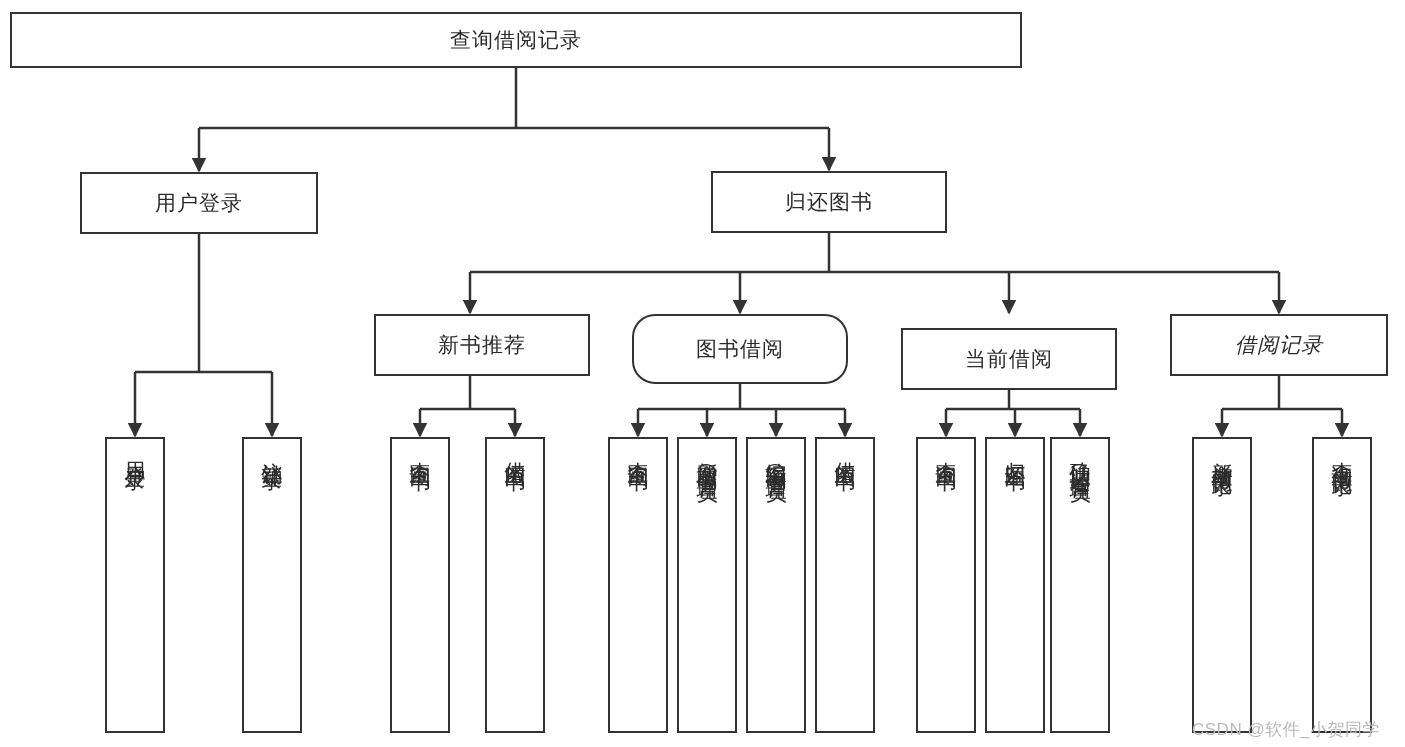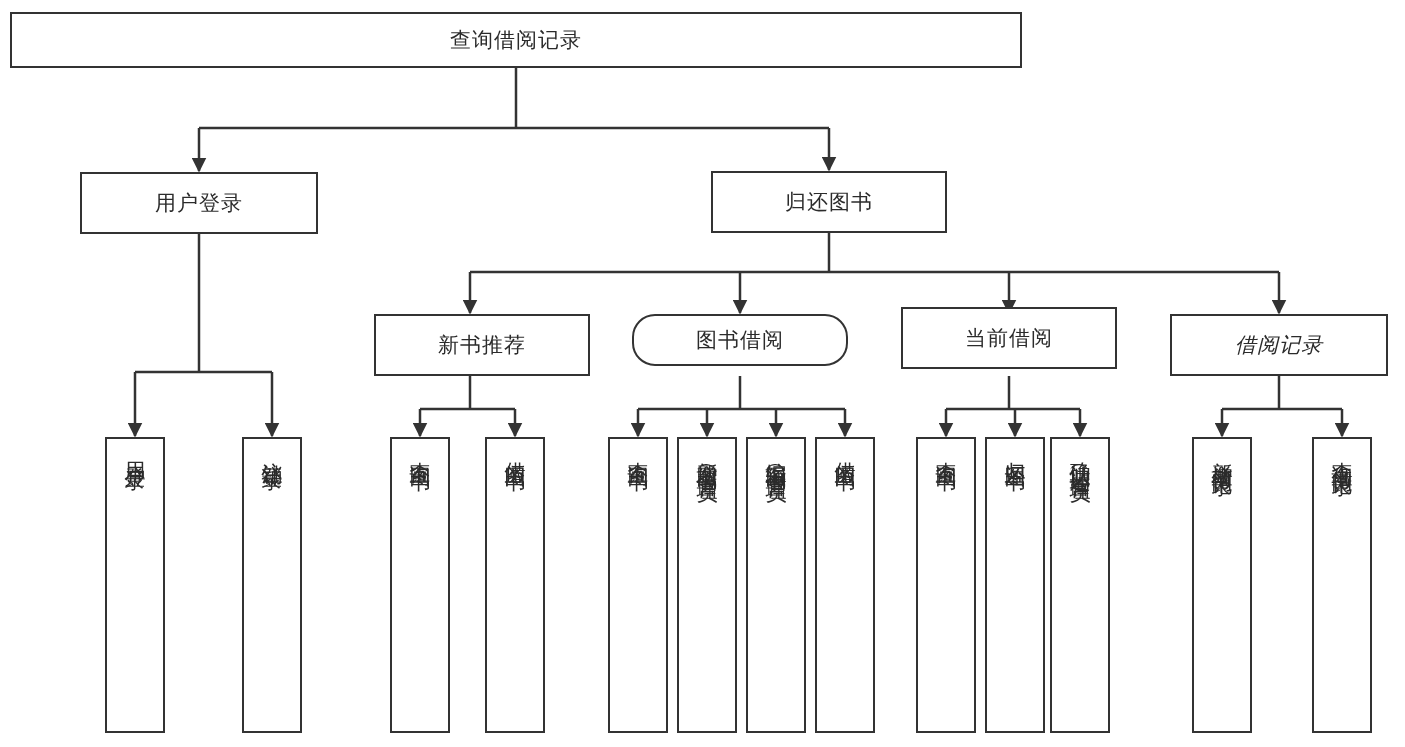--- a/index.html
+++ b/index.html
@@ -115,24 +115,24 @@
       </div>
       <div class="node horizontal" style="left: 80px; top: 172px; width: 238px; height: 62px;">
         <span>用户登录</span>
       </div>
       <div class="node horizontal" style="left: 711px; top: 171px; width: 236px; height: 62px;">
         <span>归还图书</span>
       </div>
       <div class="node horizontal" style="left: 374px; top: 314px; width: 216px; height: 62px;">
         <span>新书推荐</span>
       </div>
-      <div class="node horizontal" style="left: 632px; top: 314px; width: 216px; height: 52px; border-radius: 23px;">
+      <div class="node horizontal" style="left: 632px; top: 314px; width: 216px; height: 70px; border-radius: 23px;">
         <span>图书借阅</span>
       </div>
-      <div class="node horizontal" style="left: 901px; top: 307px; width: 216px; height: 62px;">
+      <div class="node horizontal" style="left: 901px; top: 328px; width: 216px; height: 62px;">
         <span>当前借阅</span>
       </div>
       <div class="node horizontal" style="left: 1170px; top: 314px; width: 218px; height: 62px; font-style: italic;">
         <span>借阅记录</span>
       </div>
       <div class="node vertical" style="left: 105px; top: 437px; width: 60px; height: 296px;">
         <span class="vlabel">用户登录</span>
       </div>
       <div class="node vertical" style="left: 242px; top: 437px; width: 60px; height: 296px;">
         <span class="vlabel">注销登录</span>
@@ -165,14 +165,15 @@
         <span class="vlabel">确认归还（管理员）</span>
       </div>
       <div class="node vertical" style="left: 1192px; top: 437px; width: 60px; height: 296px;">
         <span class="vlabel">新增借阅记录</span>
       </div>
       <div class="node vertical" style="left: 1312px; top: 437px; width: 60px; height: 296px;">
         <span class="vlabel">查询借阅记录</span>
       </div>
     </div>
 
+  <div class="watermark" id="watermark" style="left: 1192px; top: 718px;">CSDN @软件_小贺同学</div>
 
 </div>
 
 </body></html>

